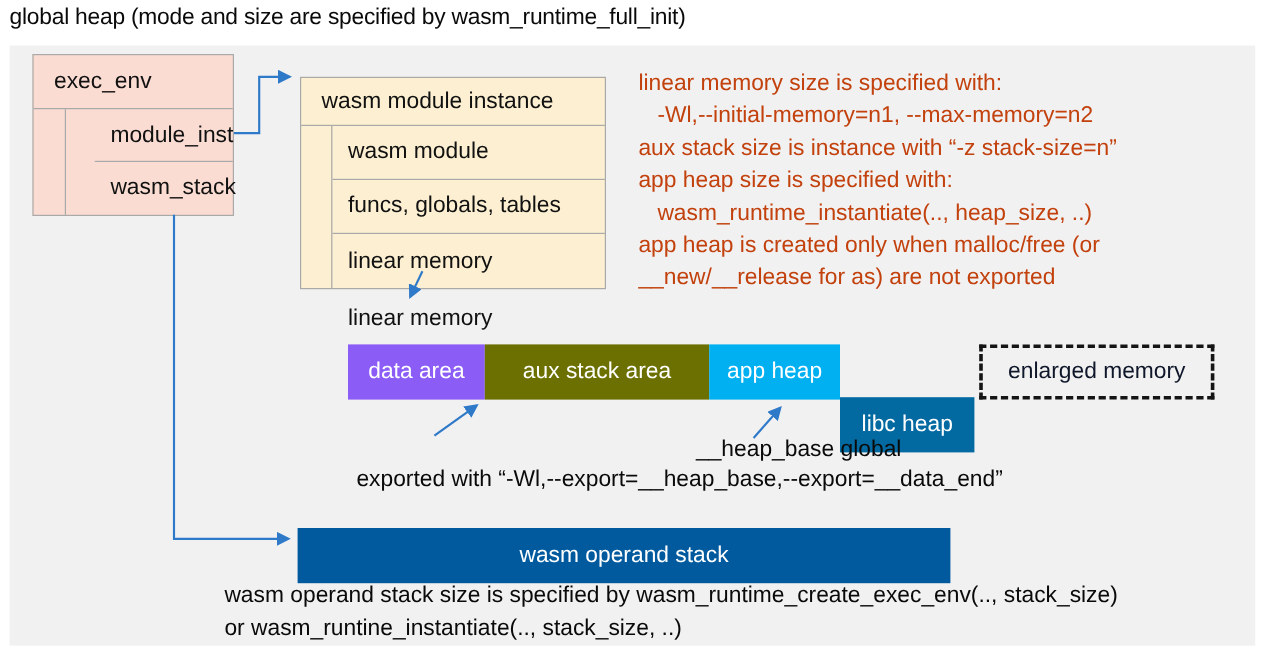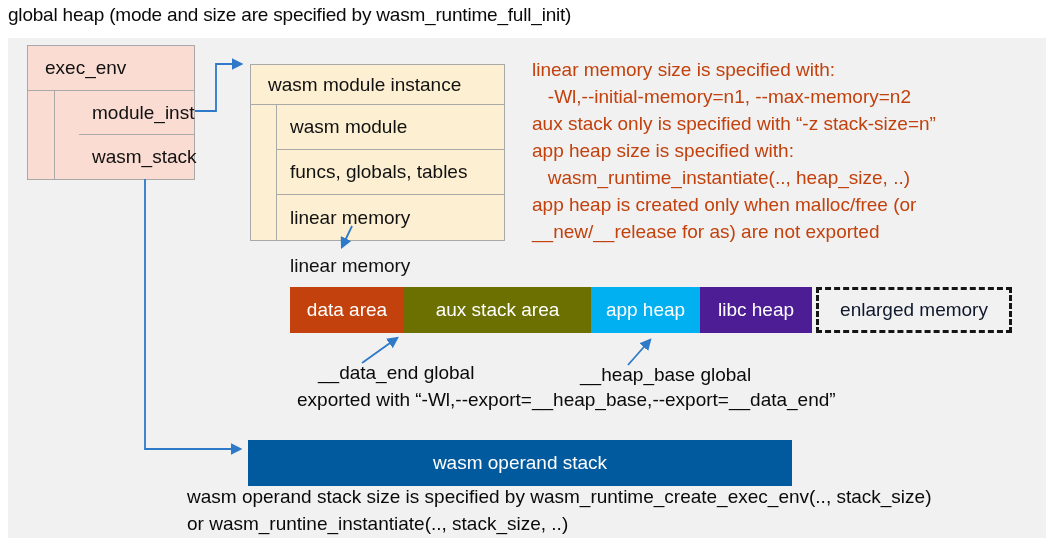--- a/index.html
+++ b/index.html
@@ -144,38 +144,37 @@
     <div class="box-rows">
       <div class="box-row">wasm module</div>
       <div class="box-row">funcs, globals, tables</div>
       <div class="box-row last">linear memory</div>
     </div>
   </div>
 
   <div class="notes-right">
     <div>linear memory size is specified with:</div>
     <div>   -Wl,--initial-memory=n1, --max-memory=n2</div>
-    <div>aux stack only is specified with “-z stack-size=n”</div>
+    <div>aux stack size is instance with “-z stack-size=n”</div>
     <div>app heap size is specified with:</div>
     <div>   wasm_runtime_instantiate(.., heap_size, ..)</div>
     <div>app heap is created only when malloc/free (or</div>
     <div>__new/__release for as) are not exported</div>
   </div>
 
   <div class="lm-label">linear memory</div>
 
   <div class="membar">
-    <div class="seg" style="width: 114px; background-color: #c2410c;">data area</div>
+    <div class="seg" style="width: 114px; background-color: #8b5cf6;">data area</div>
     <div class="seg" style="width: 187px; background-color: rgb(107, 112, 0);">aux stack area</div>
     <div class="seg" style="width: 109px; background-color: rgb(0, 176, 240);">app heap</div>
-    <div class="seg" style="width: 112px; background-color: #4c1d95;">libc heap</div>
+    <div class="seg" style="width: 112px; background-color: #0369a1; margin-top: 44px;">libc heap</div>
     <div class="seg dashed" style="width:196px;">enlarged memory</div>
   </div>
 
-  <div class="ann ann-data-end">__data_end global</div>
   <div class="ann ann-heap-base">__heap_base global</div>
   <div class="ann ann-exported">exported with “-Wl,--export=__heap_base,--export=__data_end”</div>
 
   <div class="operand-bar" style="background-color: rgb(0, 90, 157);">wasm operand stack</div>
 
   <div class="notes-bottom">
     <div>wasm operand stack size is specified by wasm_runtime_create_exec_env(.., stack_size)</div>
     <div>or wasm_runtine_instantiate(.., stack_size, ..)</div>
   </div>
 

